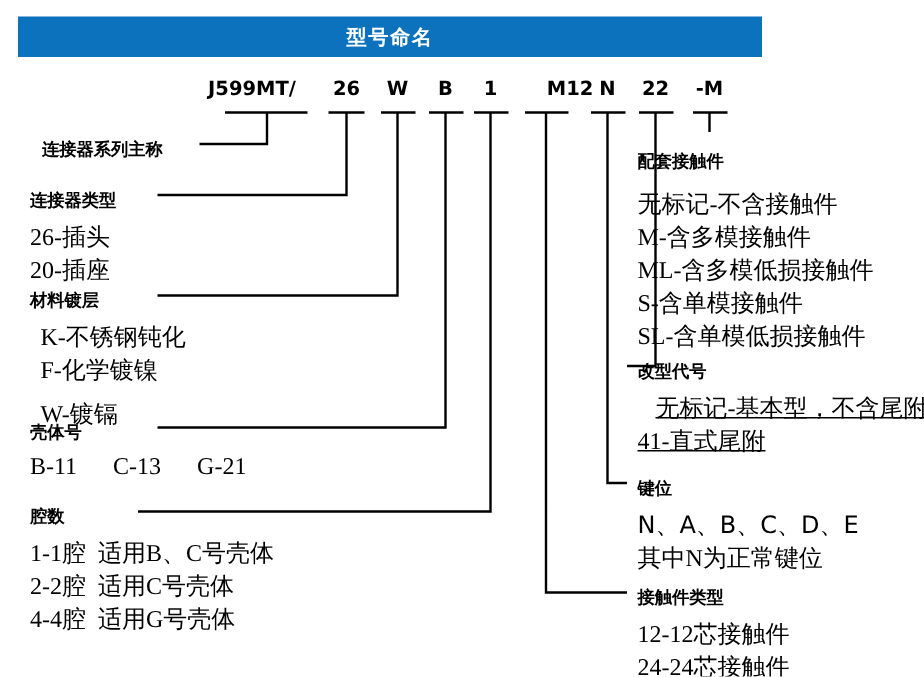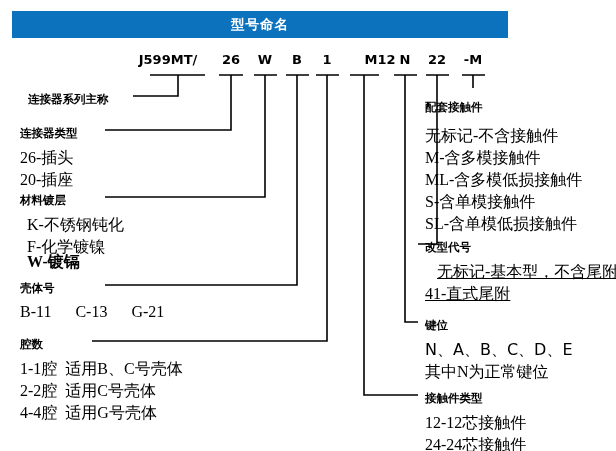--- a/index.html
+++ b/index.html
@@ -118,21 +118,21 @@
   </svg>
 
 <div id="left-column">
     <div class="section-head" style="left: 28px; top: 92px;">连接器系列主称</div>
     <div class="section-head" style="left: 20px; top: 126px;">连接器类型</div>
     <div class="section-line" style="left: 20px; top: 148px; white-space: pre;">26-插头</div>
     <div class="section-line" style="left: 20px; top: 170px; white-space: pre;">20-插座</div>
     <div class="section-head" style="left: 20px; top: 193px;">材料镀层</div>
     <div class="section-line" style="left: 27px; top: 215px; white-space: pre;">K-不锈钢钝化</div>
     <div class="section-line" style="left: 27px; top: 237px; white-space: pre;">F-化学镀镍</div>
-    <div class="section-line" style="left: 27px; top: 252px; white-space: pre; font-weight: bold;">W-镀镉</div>
+    <div class="section-line" style="left: 27px; top: 266px; white-space: pre;">W-镀镉</div>
     <div class="section-head" style="left: 20px; top: 281px;">壳体号</div>
     <div class="section-line" style="left: 20px; top: 303px; white-space: pre;">B-11      C-13      G-21</div>
     <div class="section-head" style="left: 20px; top: 337px;">腔数</div>
     <div class="section-line" style="left: 20px; top: 359px; white-space: pre;">1-1腔  适用B、C号壳体</div>
     <div class="section-line" style="left: 20px; top: 381px; white-space: pre;">2-2腔  适用C号壳体</div>
     <div class="section-line" style="left: 20px; top: 403px; white-space: pre;">4-4腔  适用G号壳体</div>
   </div>
 
 <div id="right-column">
     <div class="section-head" style="left: 425px; top: 100px;">配套接触件</div>

